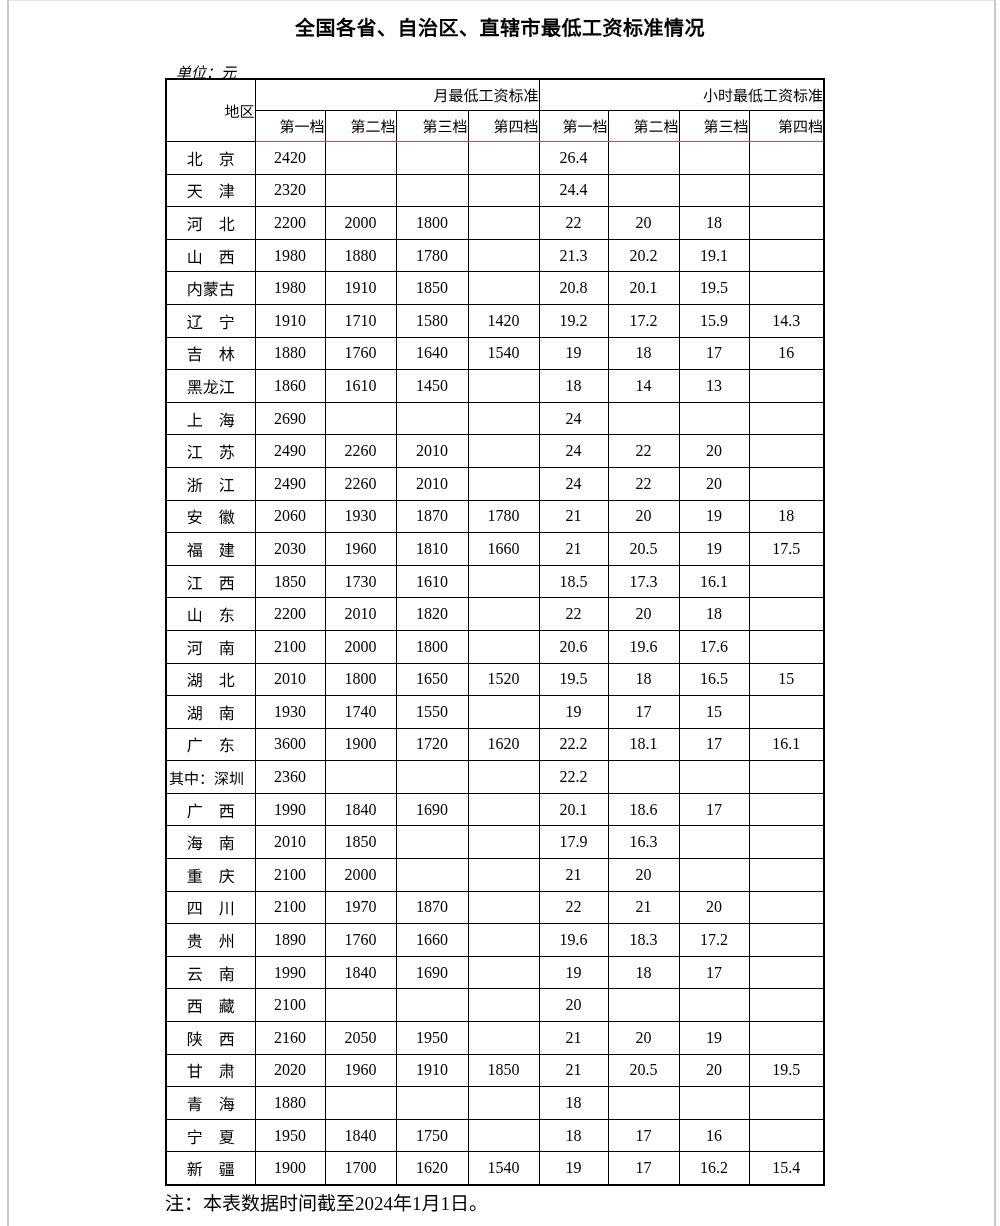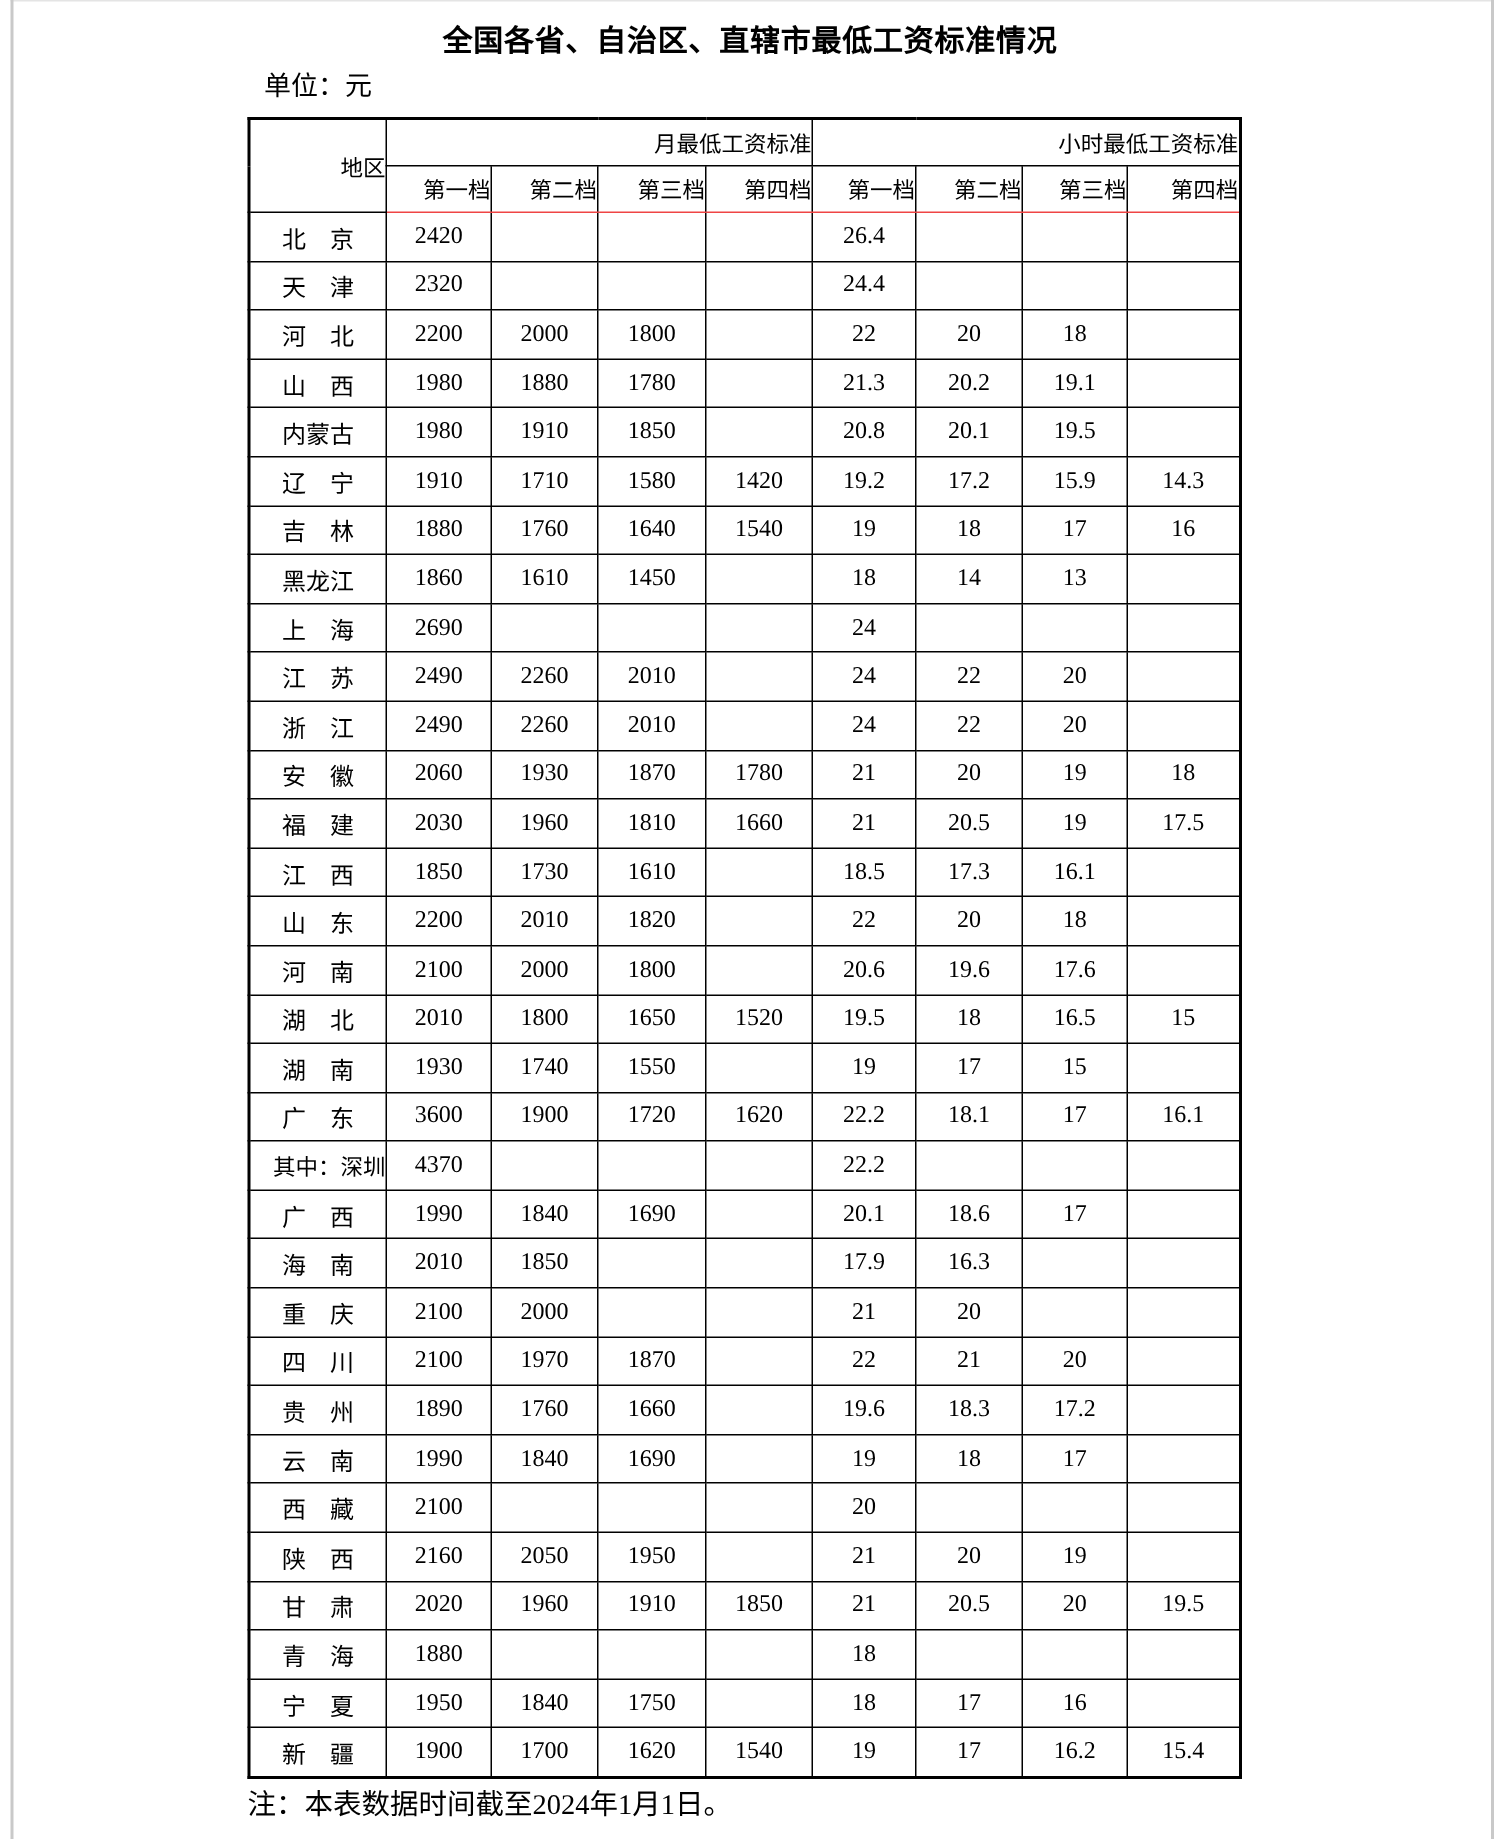--- a/index.html
+++ b/index.html
@@ -17,23 +17,23 @@
   .edge-top{left:7px;top:0;width:989px;height:1px;background:#e4e4e4;}
 
   .title{
     position:absolute;top:15px;left:0;width:1000px;
     text-align:center;
     font-family:"Liberation Sans","DejaVu Sans",sans-serif;
     font-size:20px;font-weight:bold;line-height:26px;
     letter-spacing:0.5px;
   }
   .unit{
-    position:absolute;top:48px;left:176px;
+    position:absolute;top:64px;left:176px;
     font-family:"Liberation Sans","DejaVu Sans",sans-serif;
-    font-size:18px;line-height:18px;
+    font-size:15px;line-height:18px;font-style:italic;
   }
   table.wage{
     position:absolute;top:78px;left:165px;
     border-collapse:collapse;
     table-layout:fixed;
     border:2px solid #000;
   }
   table.wage th,table.wage td{
     border:1px solid #000;
     padding:0;
@@ -54,21 +54,21 @@
     border-right:2px solid #000;
     border-bottom:2px solid #000;
     font-size:16px;
   }
   th.mid, td.mid{border-left:2px solid #000;}
   table.wage td{
     height:31.6px;
     font-size:16px;
   }
   td.region{font-size:16px;margin-left:35px;}
-  td.region.sub{text-align:left;padding-left:15px;font-size:15px;}
+  td.region.sub{text-align:left;padding-left:2px;font-size:15px;}
   .note{
     position:absolute;top:1194px;left:165px;
     font-size:19px;line-height:19px;
   }
 </style>
 </head>
 <body>
 
 <div class="page">
   <div class="edge edge-top"></div>
@@ -312,21 +312,21 @@
           <td>1900</td>
           <td>1720</td>
           <td>1620</td>
           <td class="mid">22.2</td>
           <td>18.1</td>
           <td>17</td>
           <td>16.1</td>
         </tr>
         <tr>
           <td class="region sub">其中：深圳</td>
-          <td>4370</td>
+          <td>2360</td>
           <td></td>
           <td></td>
           <td></td>
           <td class="mid">22.2</td>
           <td></td>
           <td></td>
           <td></td>
         </tr>
         <tr>
           <td class="region">广　西</td>

